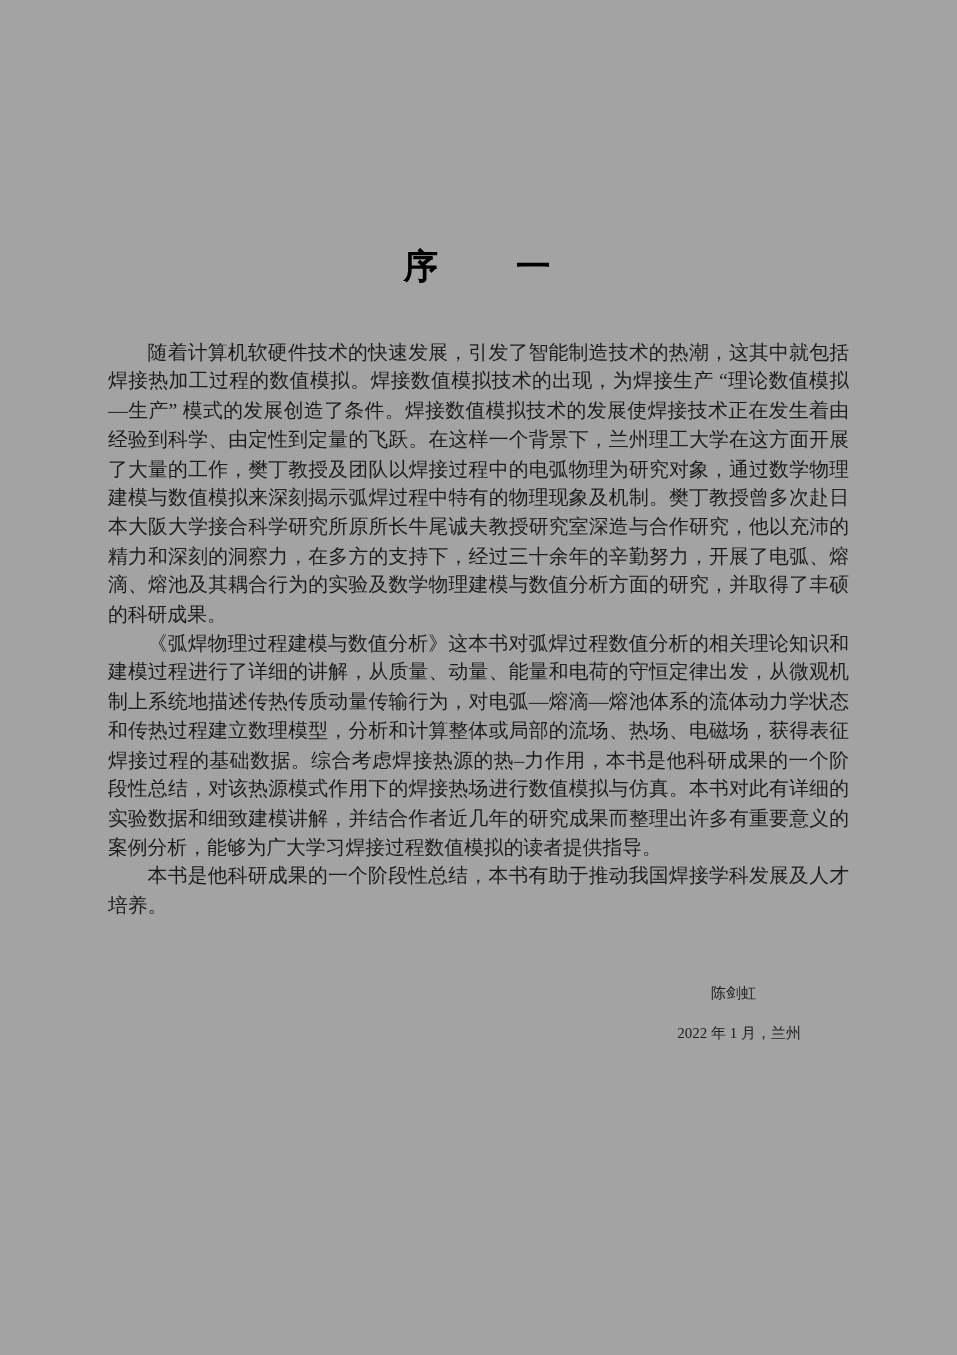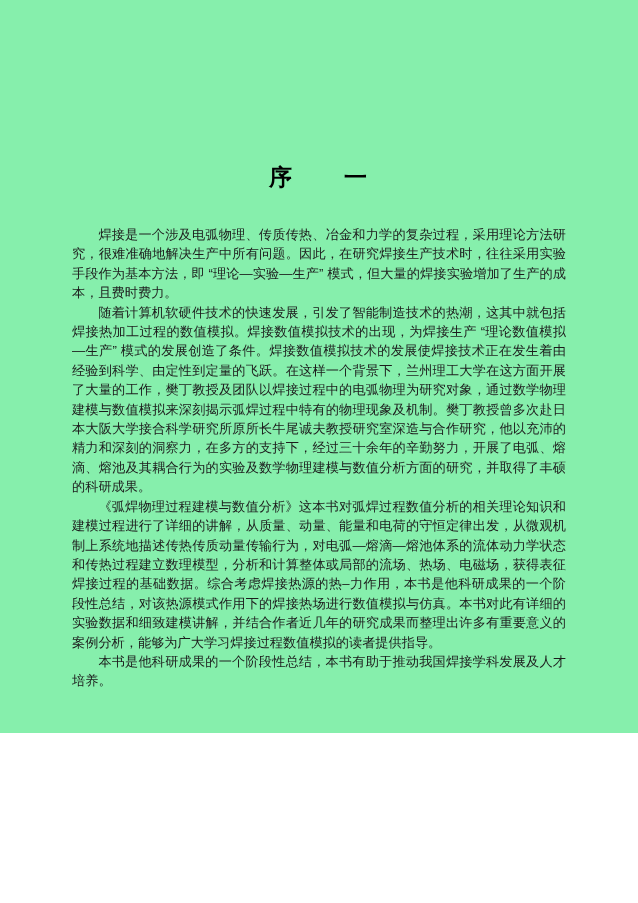--- a/index.html
+++ b/index.html
@@ -3,24 +3,24 @@
 <meta charset="utf-8">
 <style>
   html, body {
     margin: 0;
     padding: 0;
     background: #ffffff;
   }
   .page {
     position: relative;
     width: 638px;
-    height: 733px;
-    background: #86efac;
+    height: 903px;
+    background: #a3a3a3;
     overflow: hidden;
-    font-family: Liberation Sans, sans-serif;
+    font-family: Liberation Serif, serif;
     color: #1a1a1a;
   }
   .content {
     position: absolute;
     left: 72px;
     right: 72px;
     top: 0;
   }
   .doc-title {
     margin-top: 162px;
@@ -56,24 +56,24 @@
 </style>
 </head>
 <body>
 
 <div class="page">
   <div class="content">
 
     <div class="doc-title">序　　一</div>
 
     <div class="doc-body">
-      <p>焊接是一个涉及电弧物理、传质传热、冶金和力学的复杂过程，采用理论方法研究，很难准确地解决生产中所有问题。因此，在研究焊接生产技术时，往往采用实验手段作为基本方法，即 “理论—实验—生产” 模式，但大量的焊接实验增加了生产的成本，且费时费力。</p>
       <p>随着计算机软硬件技术的快速发展，引发了智能制造技术的热潮，这其中就包括焊接热加工过程的数值模拟。焊接数值模拟技术的出现，为焊接生产 “理论数值模拟—生产” 模式的发展创造了条件。焊接数值模拟技术的发展使焊接技术正在发生着由经验到科学、由定性到定量的飞跃。在这样一个背景下，兰州理工大学在这方面开展了大量的工作，樊丁教授及团队以焊接过程中的电弧物理为研究对象，通过数学物理建模与数值模拟来深刻揭示弧焊过程中特有的物理现象及机制。樊丁教授曾多次赴日本大阪大学接合科学研究所原所长牛尾诚夫教授研究室深造与合作研究，他以充沛的精力和深刻的洞察力，在多方的支持下，经过三十余年的辛勤努力，开展了电弧、熔滴、熔池及其耦合行为的实验及数学物理建模与数值分析方面的研究，并取得了丰硕的科研成果。</p>
       <p>《弧焊物理过程建模与数值分析》这本书对弧焊过程数值分析的相关理论知识和建模过程进行了详细的讲解，从质量、动量、能量和电荷的守恒定律出发，从微观机制上系统地描述传热传质动量传输行为，对电弧—熔滴—熔池体系的流体动力学状态和传热过程建立数理模型，分析和计算整体或局部的流场、热场、电磁场，获得表征焊接过程的基础数据。综合考虑焊接热源的热–力作用，本书是他科研成果的一个阶段性总结，对该热源模式作用下的焊接热场进行数值模拟与仿真。本书对此有详细的实验数据和细致建模讲解，并结合作者近几年的研究成果而整理出许多有重要意义的案例分析，能够为广大学习焊接过程数值模拟的读者提供指导。</p>
       <p>本书是他科研成果的一个阶段性总结，本书有助于推动我国焊接学科发展及人才培养。</p>
     </div>
 
     <div class="signature-block">
       <div class="signature-name">陈剑虹</div>
+      <div class="signature-date">2022 年 1 月，兰州</div>
     </div>
 
   </div>
 </div>
 
 </body></html>

